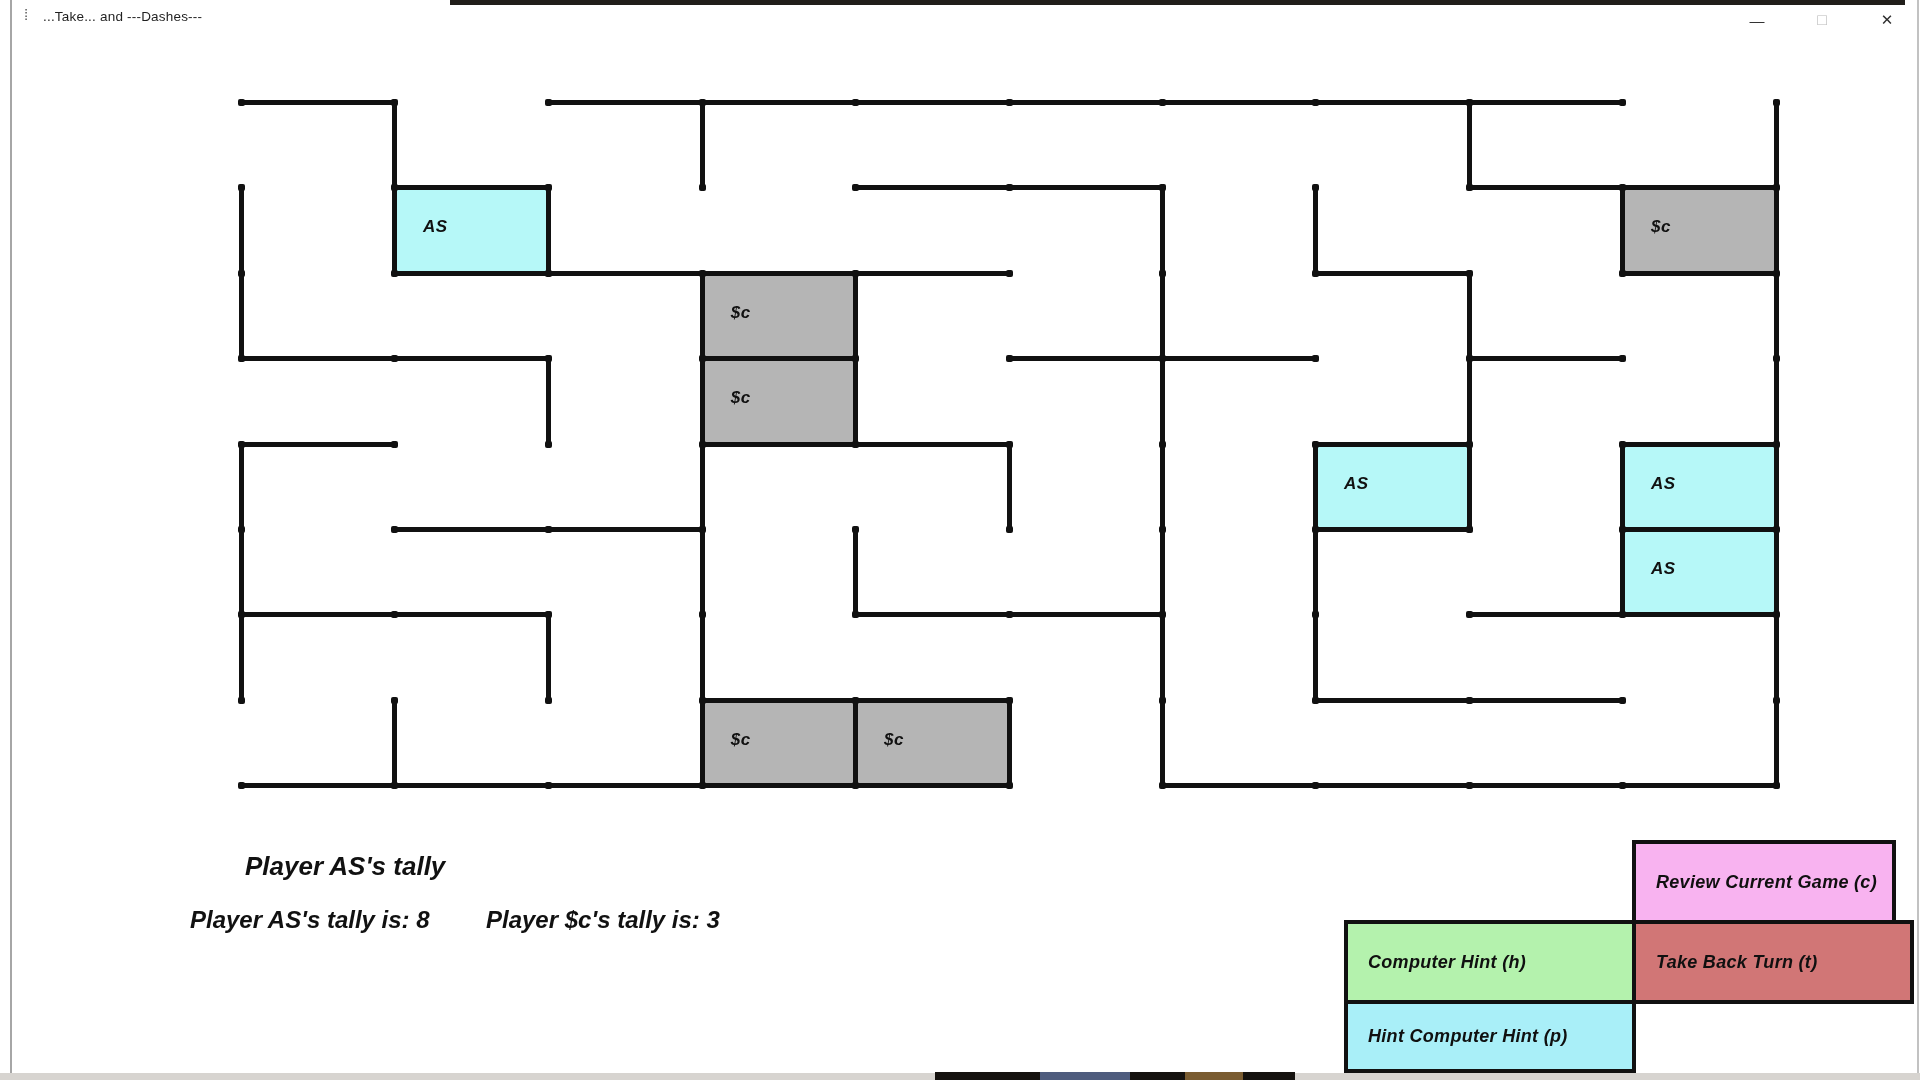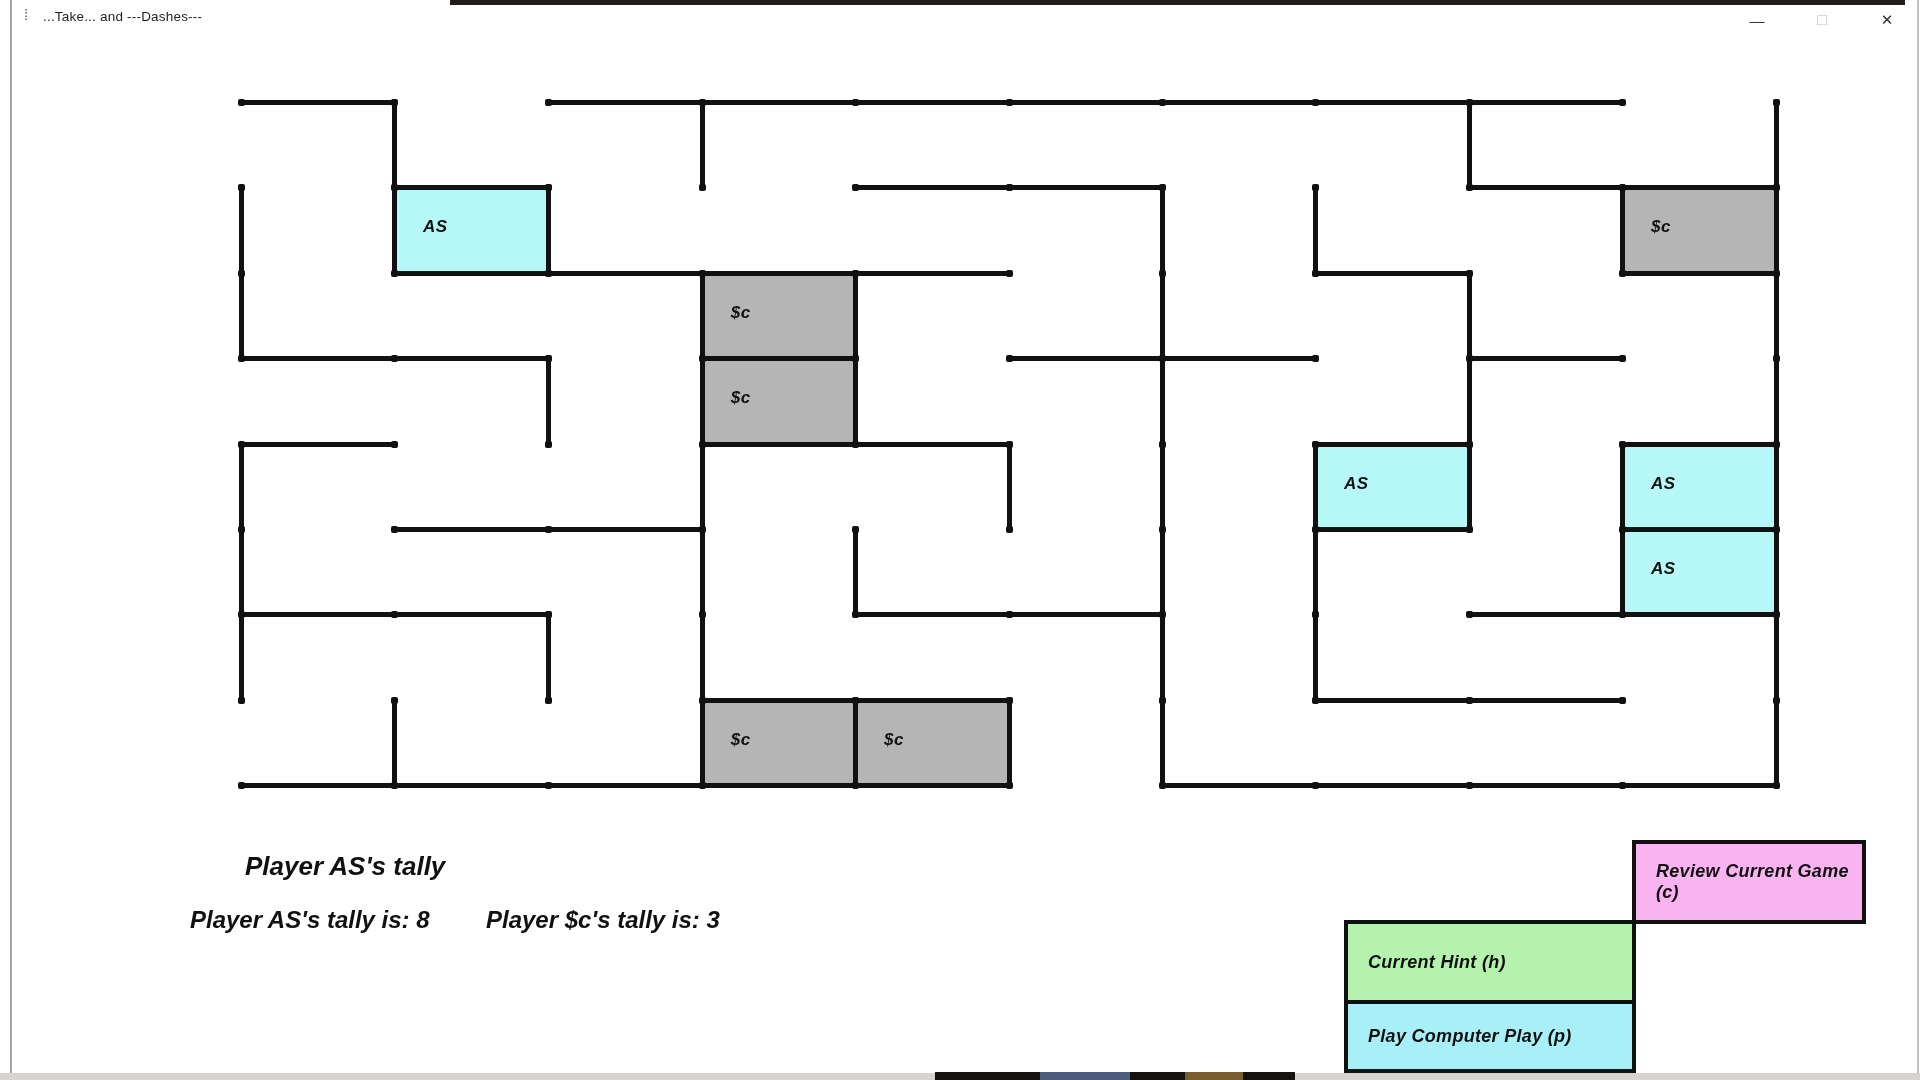--- a/index.html
+++ b/index.html
@@ -32,21 +32,21 @@
   #tally-c{left:486px;top:906px;font-size:24px;}
 
   
   #new-game{position:absolute;left:4px;top:998px;width:288px;height:75px;box-sizing:border-box;
             border:4px solid #111;display:flex;flex-direction:column;justify-content:center;align-items:center;}
   #new-game div{font-weight:bold;font-style:italic;font-size:17.5px;color:#1d1d1d;line-height:21px;}
 
   
   .abtn{position:absolute;box-sizing:border-box;border:4px solid #111;display:flex;align-items:center;
         padding-left:20px;font-weight:bold;font-style:italic;font-size:18px;color:#101010;letter-spacing:.3px;}
-  #ab-review{left:1632px;top:840px;width:234px;height:84px;}
+  #ab-review{left:1632px;top:840px;width:264px;height:84px;}
   #ab-hint{left:1344px;top:920px;width:292px;height:84px;}
   #ab-takeback{left:1632px;top:920px;width:282px;height:84px;}
   #ab-playhint{left:1344px;top:1000px;width:292px;height:73px;}
   #ab-random{left:1632px;top:1000px;width:282px;height:73px;}
 
   
   #bottom-strip{position:absolute;left:0;top:1073px;width:1920px;height:7px;background:#d7d4d0;}
   #bottom-dark{position:absolute;left:935px;top:1072px;width:360px;height:8px;background:#15120f;}
   #bottom-blue{position:absolute;left:1040px;top:1072px;width:90px;height:8px;background:#4e5c7d;}
   #bottom-tan{position:absolute;left:1185px;top:1072px;width:58px;height:8px;background:#7a5c31;}
@@ -299,21 +299,22 @@
       <div class="gdot" style="left: 1619px; top: 782px; width: 7px; height: 7px; background: rgb(17, 17, 17);"></div>
       <div class="gdot" style="left: 1773px; top: 782px; width: 7px; height: 7px; background: rgb(17, 17, 17);"></div>
     </div>
 
   <div id="turn-text" class="status">Player AS's tally</div>
   <div id="tally-as" class="status">Player AS's tally is: 8</div>
   <div id="tally-c" class="status">Player $c's tally is: 3</div>
 
 
   <div id="ab-review" class="abtn" style="background: rgb(248, 179, 240);">Review Current Game (c)</div>
-  <div id="ab-hint" class="abtn" style="background: rgb(180, 242, 173);">Current Hint (h)</div>
-  <div id="ab-playhint" class="abtn" style="background: rgb(169, 239, 248);">Play Computer Play (p)</div>
+  <div id="ab-hint" class="abtn" style="background: rgb(180, 242, 173);">Computer Hint (h)</div>
+  <div id="ab-takeback" class="abtn" style="background: rgb(209, 118, 118);">Take Back Turn (t)</div>
+  <div id="ab-playhint" class="abtn" style="background: rgb(169, 239, 248);">Hint Computer Hint (p)</div>
 
   <div id="bottom-strip"></div>
   <div id="bottom-dark"></div>
   <div id="bottom-blue"></div>
   <div id="bottom-tan"></div>
 
 </div>
 
 </body></html>

